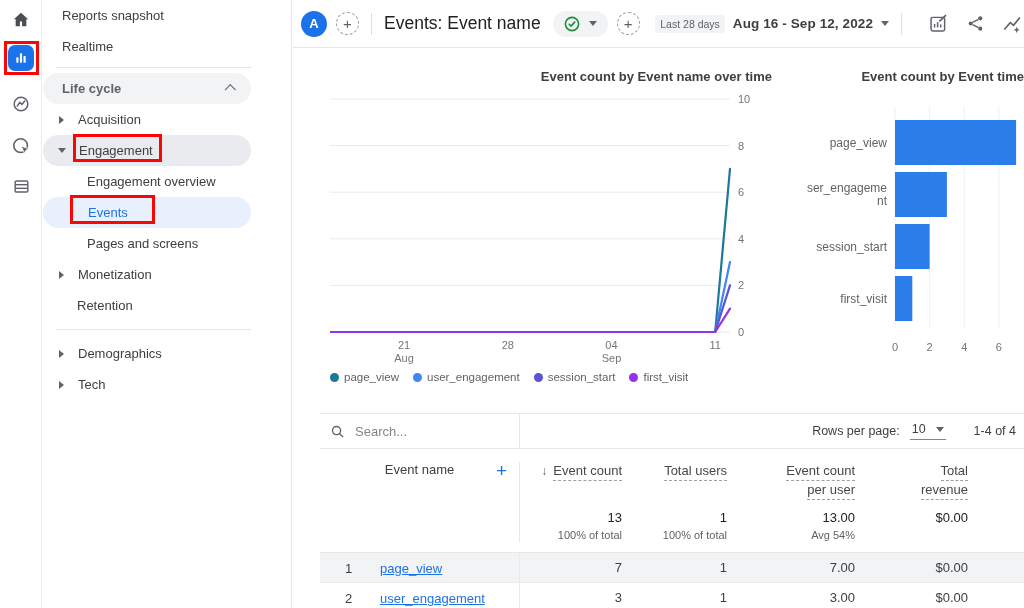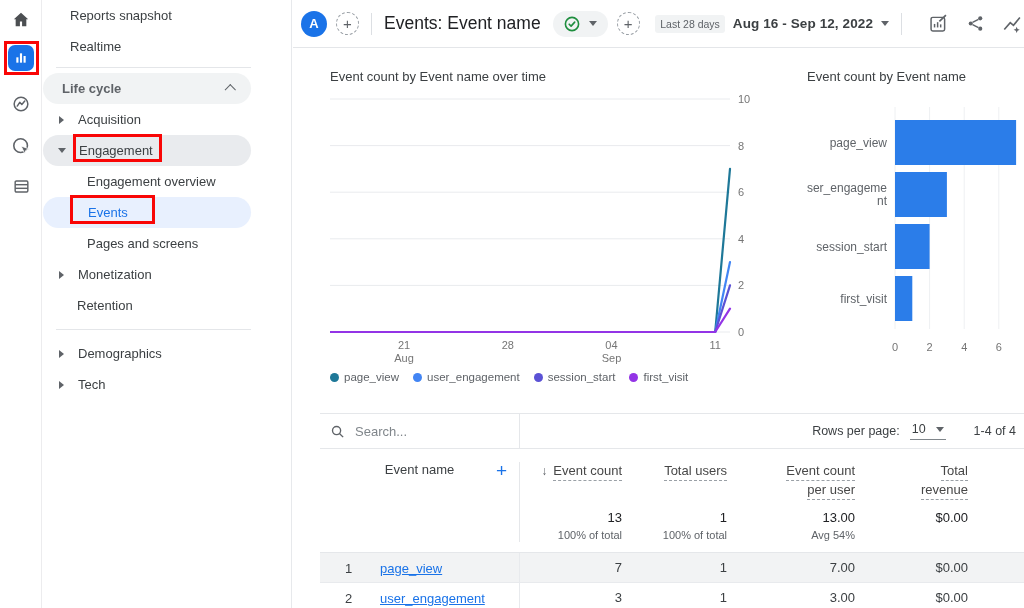--- a/index.html
+++ b/index.html
@@ -9,21 +9,21 @@
 
   
   .rail { position:absolute; left:0; top:0; width:42px; height:608px; border-right:1px solid #ececee; background:#fff; }
   .rail-btn { position:absolute; left:0; width:42px; display:flex; justify-content:center; }
   .reports-active { width:26px; height:26px; background:#1a73e8; border-radius:7px; display:flex; align-items:center; justify-content:center; }
 
   
   .sidenav { position:absolute; left:43px; top:0; width:249px; height:608px; border-right:1px solid #e7e9ec; background:#fff; padding-top:0; font-size:13px; }
   .nav-row { height:31px; margin-right:40px; border-radius:16px; display:flex; align-items:center; color:#3c4043; font-weight:500; cursor:pointer; }
   .nav-row .lbl { white-space:nowrap; }
-  .nav-plain { padding-left:27px; }
+  .nav-plain { padding-left:19px; }
   .nav-child { padding-left:44px; }
   .nav-section { padding-left:19px; color:#5f6368; font-weight:700; }
   .nav-section .chev { margin-left:auto; margin-right:16px; width:8px; height:8px; border-left:1.7px solid #5f6368; border-top:1.7px solid #5f6368; transform:rotate(45deg) translateY(1px); }
   .tri-right { width:0; height:0; border-top:4px solid transparent; border-bottom:4px solid transparent; border-left:5px solid #5f6368; margin-left:16px; margin-right:14px; }
   .tri-down { width:0; height:0; border-left:4px solid transparent; border-right:4px solid transparent; border-top:5px solid #5f6368; margin-left:15px; margin-right:13px; }
   .bg-light { background:#f1f3f4; }
   .bg-gray  { background:#e9ebee; }
   .selected { background:#e8f0fe;padding-left:45px; }
   .selected .lbl { color:#1a73e8; }
   .nav-divider { height:1px; background:#e4e6e9; margin:5px 40px 5px 13px; }
@@ -38,21 +38,21 @@
   .page-title { font-size:17.5px; color:#202124; white-space:nowrap; }
   .status-pill { height:26px; background:#f1f3f4; border-radius:14px; display:flex; align-items:center; gap:9px; padding:0 11px; margin-left:12px; flex:0 0 auto; cursor:pointer; }
   .caret-down { width:0; height:0; border-left:4px solid transparent; border-right:4px solid transparent; border-top:5px solid #5f6368; }
   .date-badge { background:#f1f3f4; border-radius:3px; font-size:10.5px; color:#5f6368; padding:3px 5px; margin-left:auto; white-space:nowrap; }
   .date-range { font-size:13.5px; font-weight:700; color:#3c4043; margin-left:8px; white-space:nowrap; letter-spacing:.1px; }
   .date-caret { margin-left:8px; }
   .top-icons { display:flex; align-items:center; gap:17px; margin-left:14px; flex:0 0 auto; }
 
   
   .content { position:absolute; left:293px; top:49px; width:731px; height:559px; background:#fff; }
-  .chart-title { font-size:13px; font-weight:400; color:#3c4043; }
+  .chart-title { font-size:13px; font-weight:700; color:#3c4043;text-align:right; }
   .linechart { position:absolute; left:37px; top:20px; width:442px; }
   .linechart svg { margin-top:5px; display:block; }
   .barchart { position:absolute; left:514px; top:20px; width:217px; }
   .barchart svg { margin-top:5px; display:block; }
   .legend { display:flex; align-items:center; gap:14px; margin-top:2px; font-size:11.5px; color:#5f6368; }
   .legend .item { display:flex; align-items:center; gap:5px; }
   .legend .dot { width:9px; height:9px; border-radius:50%; }
 
   
   .datatable { position:absolute; left:27px; top:364px; width:704px; border-top:1px solid #e5e7ea; font-size:13px; }
@@ -257,21 +257,21 @@
             <span>session_start</span>
           </span>
           <span class="item">
             <span class="dot" style="background: rgb(147, 52, 230);"></span>
             <span>first_visit</span>
           </span>
         </div>
     </section>
 
     <section class="barchart">
-      <div class="chart-title">Event count by Event name</div>
+      <div class="chart-title">Event count by Event time</div>
       <svg id="bar-svg" width="214" height="270" viewBox="0 0 214 270">
           <line x1="88" y1="18" x2="88" y2="240" stroke="#eef0f2" stroke-width="1"></line>
           <text x="88" y="262" fill="#757575" font-size="11" text-anchor="middle">0</text>
           <line x1="122.6" y1="18" x2="122.6" y2="240" stroke="#eef0f2" stroke-width="1"></line>
           <text x="122.6" y="262" fill="#757575" font-size="11" text-anchor="middle">2</text>
           <line x1="157.2" y1="18" x2="157.2" y2="240" stroke="#eef0f2" stroke-width="1"></line>
           <text x="157.2" y="262" fill="#757575" font-size="11" text-anchor="middle">4</text>
           <line x1="191.8" y1="18" x2="191.8" y2="240" stroke="#eef0f2" stroke-width="1"></line>
           <text x="191.8" y="262" fill="#757575" font-size="11" text-anchor="middle">6</text>
           <rect x="88" y="31" width="121.10000000000001" height="45" fill="#2b7de9"></rect>

